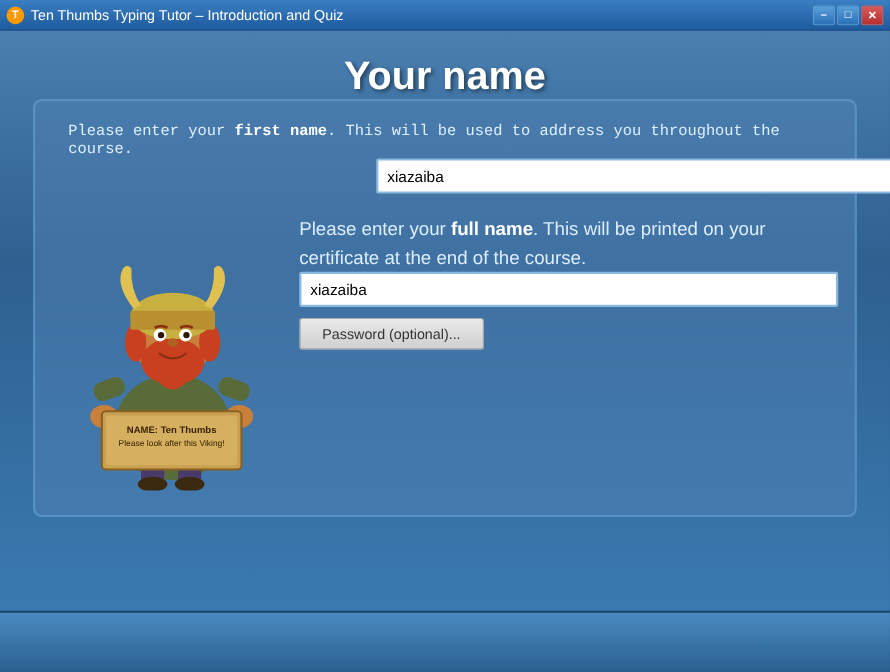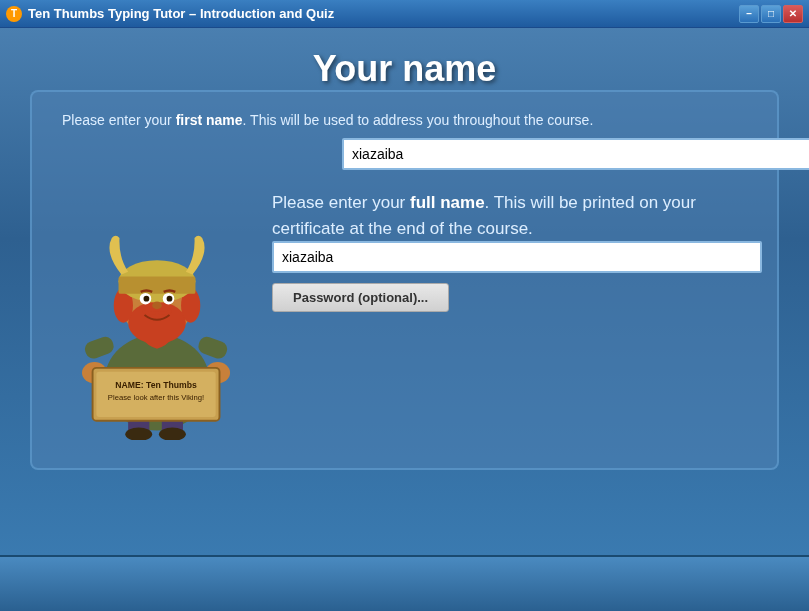--- a/index.html
+++ b/index.html
@@ -38,21 +38,21 @@
       align-items: center;
       justify-content: center;
       font-size: 10px;
       color: #fff;
       font-weight: bold;
     }
 
     .title-bar-title {
       color: white;
       font-size: 13px;
-      font-weight: bold;
+      font-weight: normal;
       text-align: center;
     }
 
     .title-bar-buttons {
       display: flex;
       gap: 2px;
     }
 
     .tb-btn {
       width: 20px;
@@ -98,21 +98,22 @@
       min-height: 380px;
     }
 
     .first-name-section {
       margin-bottom: 20px;
     }
 
     .instruction-text {
       font-size: 14px;
       color: #ddeeff;
-      margin-bottom: 10px;
+      margin-bottom: 0;
+      font-family: Liberation Mono, monospace;
     }
 
     .instruction-text strong {
       font-weight: bold;
       color: #fff;
     }
 
     .name-input {
       width: 490px;
       height: 32px;
@@ -176,21 +177,20 @@
     }
 
     .password-btn {
       background: linear-gradient(to bottom, #e8e8e8, #d0d0d0);
       border: 1px solid #aaa;
       border-radius: 3px;
       padding: 6px 20px;
       font-size: 13px;
       cursor: pointer;
       color: #333;
-      font-weight: bold;
     }
 
     
     .footer {
       height: 56px;
       background: linear-gradient(to bottom, #4a8ac0, #2a6090);
       border-top: 2px solid #1a4a70;
       display: flex;
       align-items: center;
       justify-content: space-between;

